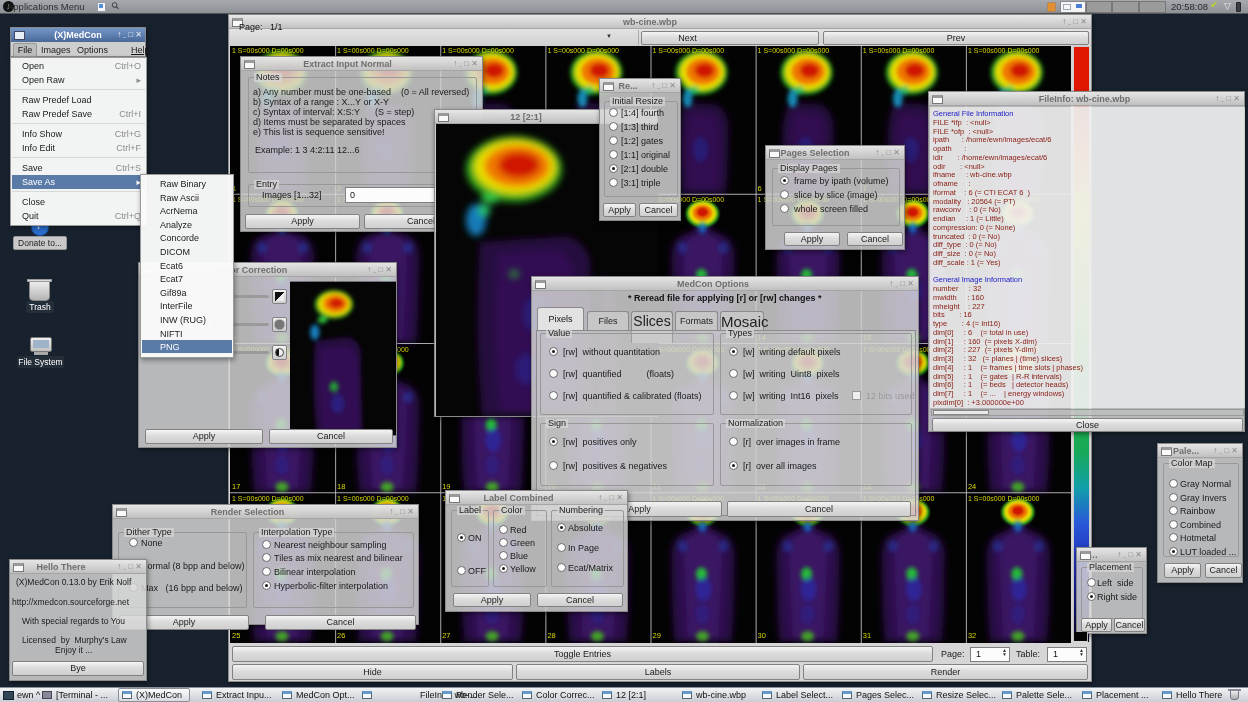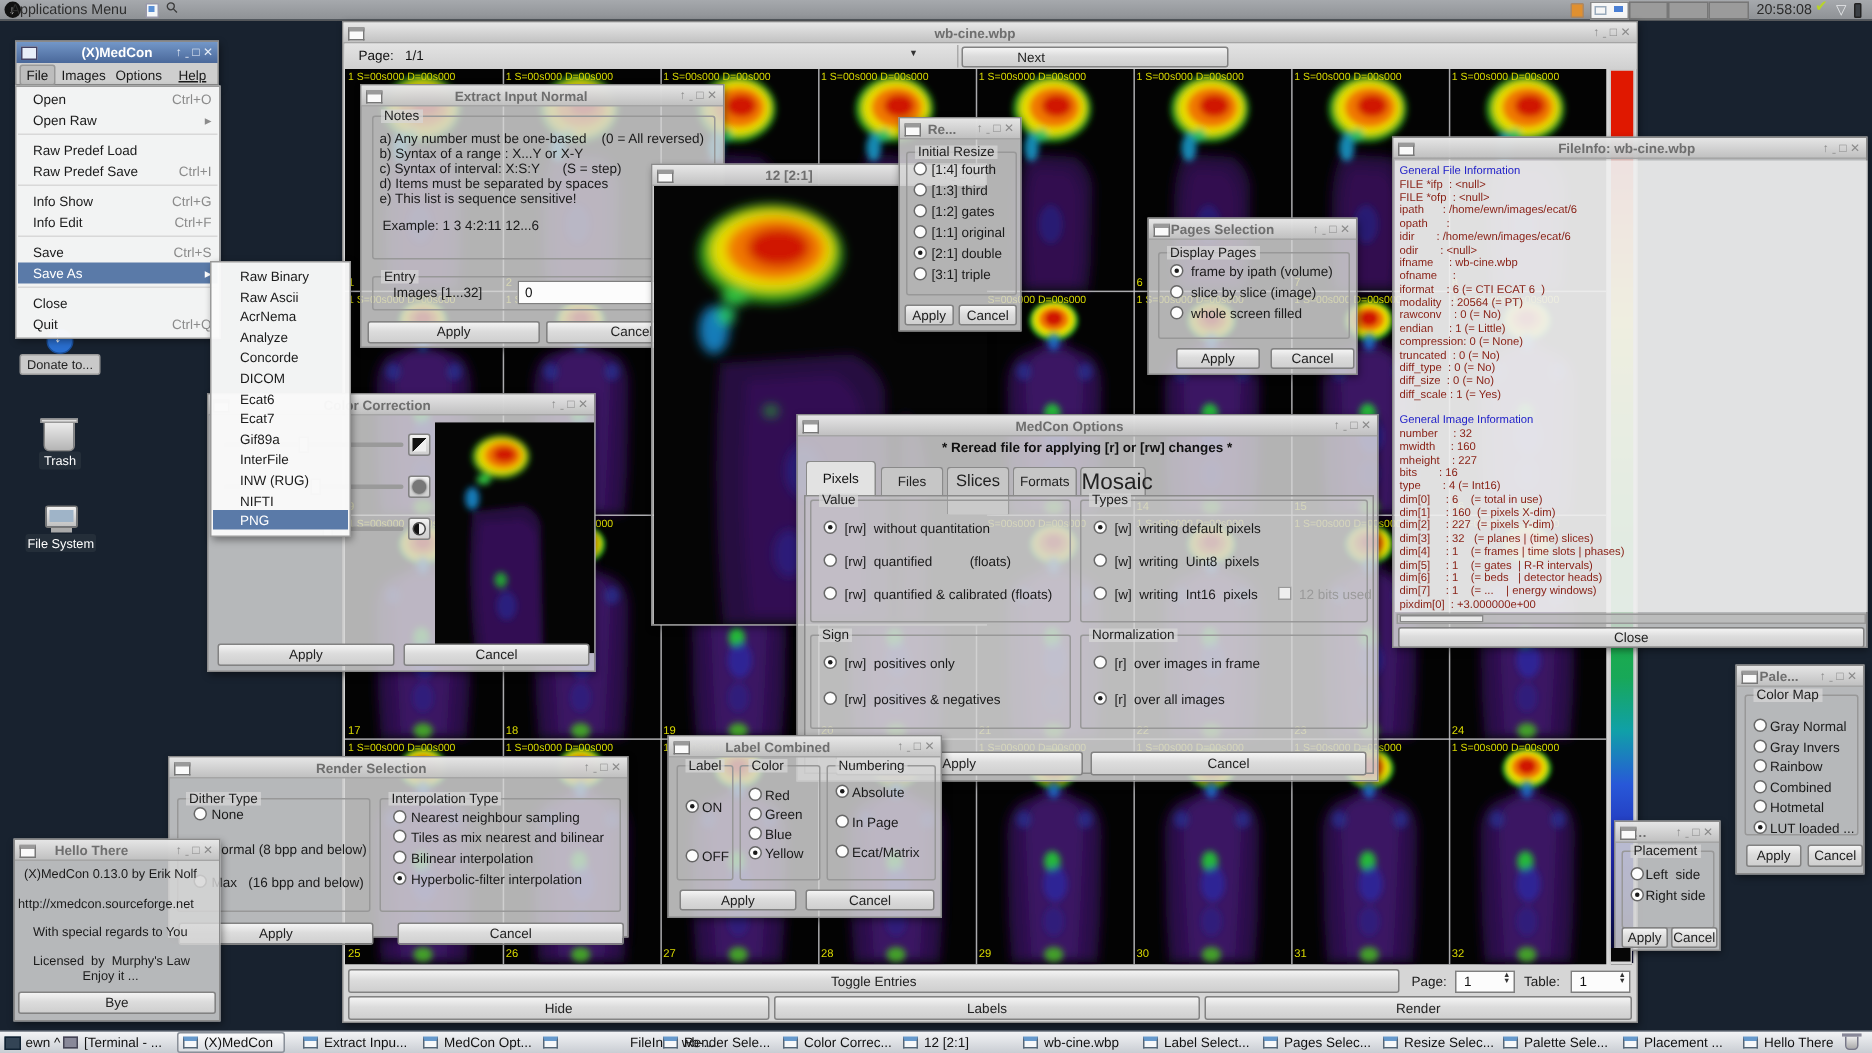--- a/index.html
+++ b/index.html
@@ -63,24 +63,25 @@
 <div class="a" style="left:29px;top:280px;width:21px;height:21px;background:linear-gradient(#eee,#b5b5b5);border:1px solid #888;border-radius:2px 2px 4px 4px"></div>
 <div class="a" style="left:27px;top:279px;width:25px;height:3px;background:#ddd;border:1px solid #999"></div>
 <div class="a" style="left:26px;top:301px;width:28px;height:12px;background:rgba(40,50,60,.8);border-radius:2px;font-size:8.5px;color:#fff;text-align:center;line-height:12px">Trash</div>
 <div class="a" style="left:30px;top:337px;width:22px;height:15px;background:linear-gradient(#f0f0f0,#c0c0c0);border:1px solid #777;border-radius:2px"></div>
 <div class="a" style="left:33px;top:340px;width:16px;height:8px;background:#9fb4c8"></div>
 <div class="a" style="left:34px;top:352px;width:14px;height:3px;background:#aaa"></div>
 <div class="a" style="left:17px;top:356px;width:47px;height:12px;background:rgba(40,50,60,.8);border-radius:2px;font-size:8.5px;color:#fff;text-align:center;line-height:12px">File System</div>
 <div class="win" style="left:228px;top:14px;width:864px;height:668px;background:#d6d6d6">
     <div class="tbar"><span style="position:relative;left:-10px">wb-cine.wbp</span><div class="wic"></div><div class="wbt">↑&nbsp;ˍ&nbsp;□&nbsp;✕</div></div>
     <div class="a" style="left:1px;top:14px;width:861px;height:17px;background:linear-gradient(#e3e3e3,#d0d0d0)"></div>
-    <div class="t" style="left:10px;top:17px;color:#111;">Page:&nbsp;&nbsp;&nbsp;1/1</div>
+    <div class="t" style="left:10px;top:7px;color:#111;">Page:&nbsp;&nbsp;&nbsp;1/1</div>
     <div class="t" style="left:377px;top:16px;font-size:6px;color:#333;">▼</div>
     <div class="a" style="left:409px;top:15px;width:1px;height:15px;background:#aaa"></div>
     <div class="btn" style="left:412px;top:16px;width:178px;height:14px;line-height:12px;padding-right:85px">Next</div>
+    <div class="btn" style="left:594px;top:16px;width:266px;height:14px;line-height:12px;">Prev</div>
 </div>
 <svg class="a" style="left:230px;top:46px" width="841" height="597" viewBox="0 0 841 597">
     <defs>
 <filter id="b1" x="-60%" y="-60%" width="220%" height="220%">
         <feGaussianBlur stdDeviation="1.3"></feGaussianBlur>
       </filter>
 <filter id="b2" x="-60%" y="-60%" width="220%" height="220%">
         <feGaussianBlur stdDeviation="2.2"></feGaussianBlur>
       </filter>
 <filter id="b3" x="-80%" y="-80%" width="260%" height="260%">
@@ -391,21 +392,21 @@
 </g>
 </svg>
     <div class="btn" style="left:6px;top:166px;width:118px;height:15px;line-height:13px;">Apply</div>
     <div class="btn" style="left:130px;top:166px;width:124px;height:15px;line-height:13px;">Cancel</div>
   </div>
 <div class="win" style="left:531px;top:276px;width:388px;height:245px;">
     <div class="tbar"><span style="position:relative;left:-12px">MedCon Options</span><div class="wic"></div><div class="wbt">↑&nbsp;ˍ&nbsp;□&nbsp;✕</div></div>
     <div class="t" style="left:96px;top:16px;color:#111;font-weight:bold">* Reread file for applying [r] or [rw] changes *</div>
     <div class="a" style="left:5px;top:30px;width:47px;height:24px;background:#e2e2e2;border:1px solid #8a8a8a;border-bottom:none;border-radius:3px 3px 0 0;text-align:center;font-size:9px;line-height:22px;color:#111">Pixels</div>
     <div class="a" style="left:55px;top:34px;width:42px;height:20px;background:#c6c6c6;border:1px solid #8a8a8a;border-bottom:none;border-radius:3px 3px 0 0;text-align:center;font-size:9px;line-height:19px;color:#222">Files</div>
-    <div class="a" style="left:99px;top:34px;width:42px;height:32px;background:#c6c6c6;border:1px solid #8a8a8a;border-bottom:none;border-radius:3px 3px 0 0;text-align:center;font-size:11px;line-height:19px;color:#222">Slices</div>
+    <div class="a" style="left:99px;top:34px;width:42px;height:32px;background:#c6c6c6;border:1px solid #8a8a8a;border-bottom:none;border-radius:3px 3px 0 0;text-align:center;font-size:14px;line-height:19px;color:#222">Slices</div>
     <div class="a" style="left:143px;top:34px;width:43px;height:20px;background:#c6c6c6;border:1px solid #8a8a8a;border-bottom:none;border-radius:3px 3px 0 0;text-align:center;font-size:9px;line-height:19px;color:#222">Formats</div>
     <div class="a" style="left:188px;top:34px;width:44px;height:20px;background:#c6c6c6;border:1px solid #8a8a8a;border-bottom:none;border-radius:3px 3px 0 0;text-align:center;font-size:15px;line-height:19px;color:#222">Mosaic</div>
     <div class="a" style="left:4px;top:53px;width:380px;height:186px;border:1px solid #8a8a8a;background:rgba(216,216,216,0.25)"></div>
     <div class="frame" style="left:8px;top:56px;width:174px;height:82px"></div>
     <div class="flbl" style="left:14px;top:52px">Value</div>
     <div class="r rs" style="left:17px;top:70px"></div>
     <div class="t" style="left:31px;top:70px;">[rw]&nbsp; without quantitation</div>
     <div class="r" style="left:17px;top:92px"></div>
     <div class="t" style="left:31px;top:92px;">[rw]&nbsp; quantified&nbsp;&nbsp;&nbsp;&nbsp;&nbsp;&nbsp;&nbsp;&nbsp;&nbsp;&nbsp;(floats)</div>
     <div class="r" style="left:17px;top:114px"></div>
@@ -525,21 +526,21 @@
     <div class="t" style="left:20px;top:44px;">Right side</div>
     <div class="btn" style="left:4px;top:70px;width:31px;height:14px;line-height:12px;">Apply</div>
     <div class="btn" style="left:37px;top:70px;width:31px;height:14px;line-height:12px;">Cancel</div>
   </div>
 <div class="a" style="left:1074px;top:632px;width:14px;height:11px;background:#060606;border-bottom:2px solid #d8d8d8;border-right:1px solid #bbb"></div>
 <div class="win" style="left:10px;top:27px;width:136px;height:30px;background:#cecece">
     <div class="a" style="left:0;top:0;width:134px;height:14px;background:linear-gradient(#7397c8,#4a689a);color:#fff;font-size:9px;font-weight:bold;text-align:center;line-height:14px">(X)MedCon<div class="a" style="left:3px;top:2.5px;width:11px;height:9px;background:#e8eef8;border:1px solid #446"></div><div class="a" style="right:3px;top:0;color:#e8eef8;font-size:8px;font-weight:normal;line-height:13px">↑&nbsp;ˍ&nbsp;□&nbsp;✕</div></div>
     <div class="a" style="left:2px;top:15px;width:24px;height:14px;background:#bdbdbd;border:1px solid #999;border-radius:2px;font-size:9px;text-align:center;line-height:13px;color:#111">File</div>
     <div class="t" style="left:30px;top:17px;">Images</div>
     <div class="t" style="left:66px;top:17px;">Options</div>
-    <div class="t" style="left:108px;top:17px;text-decoration:underline;">Help</div>
+    <div class="t" style="left:120px;top:17px;text-decoration:underline;">Help</div>
   </div>
 <div class="men" style="left:10px;top:57px;width:137px;height:169px">
     <div class="mi" style="left:11px;top:3px">Open</div>
     <div class="ms" style="right:5px;top:3px">Ctrl+O</div>
     <div class="mi" style="left:11px;top:17px">Open Raw</div>
     <div class="ms" style="right:5px;top:17px">▸</div>
     <div class="sep" style="top:31px"></div>
     <div class="mi" style="left:11px;top:37px">Raw Predef Load</div>
     <div class="mi" style="left:11px;top:51px">Raw Predef Save</div>
     <div class="ms" style="right:5px;top:51px">Ctrl+I</div>

